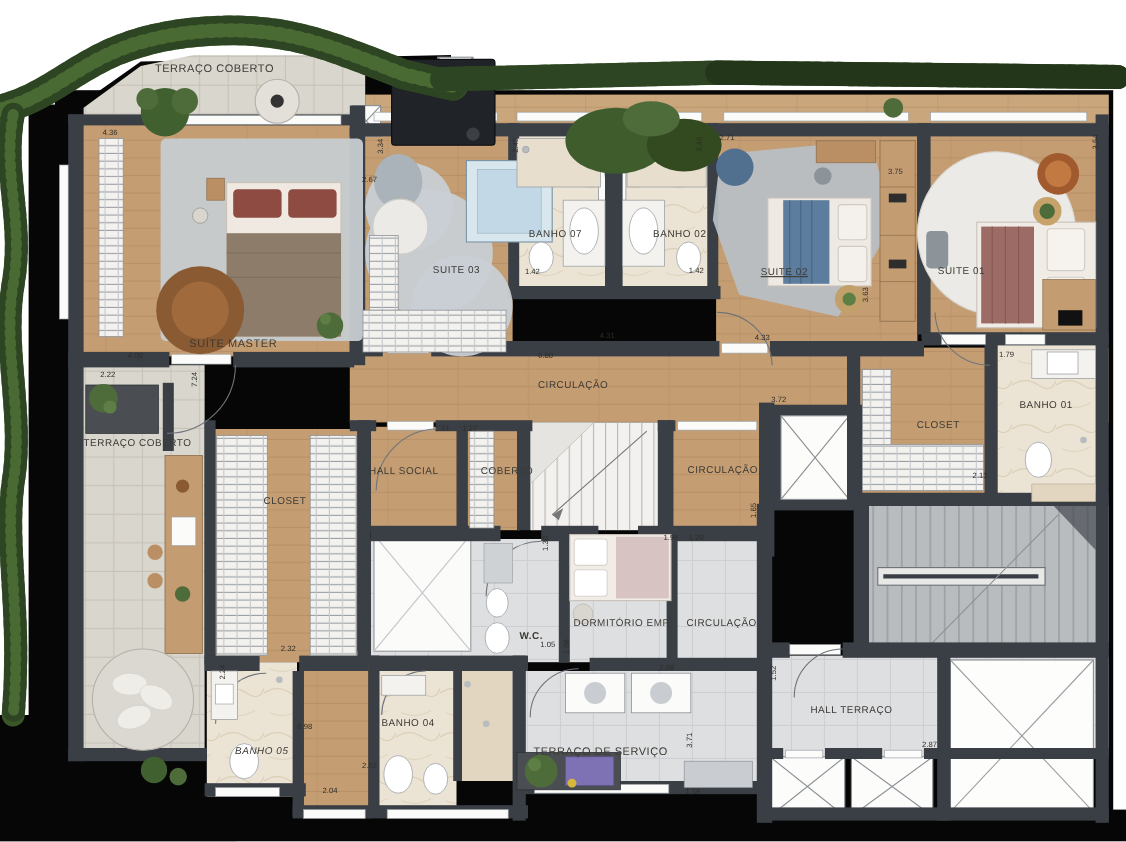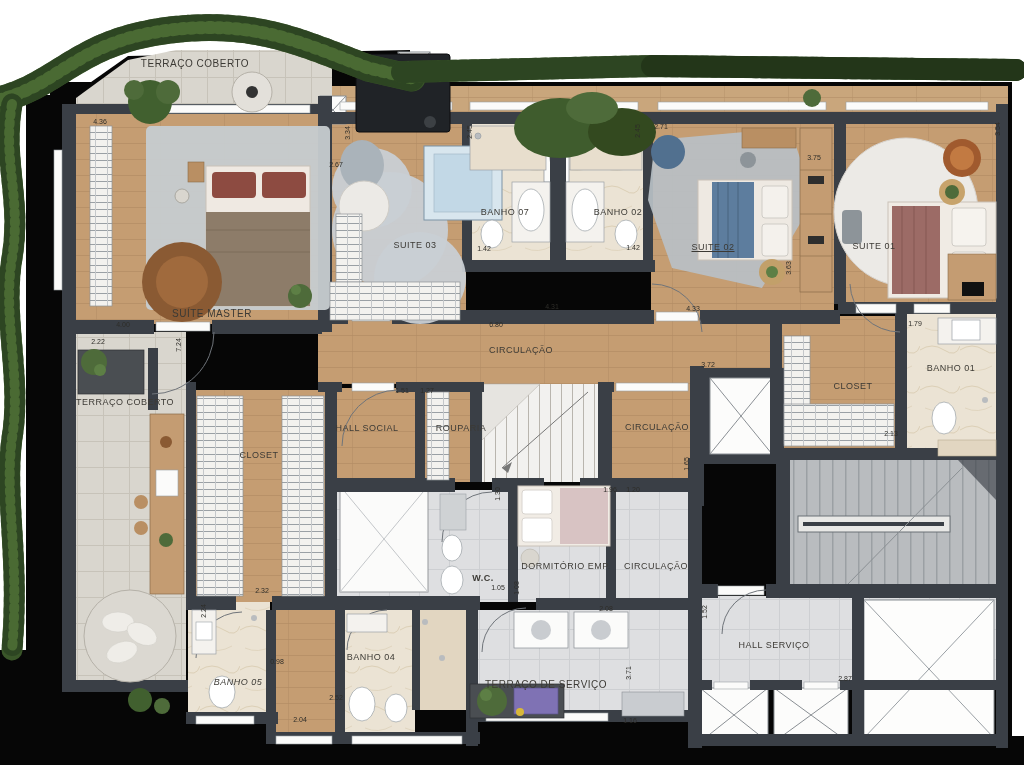--- a/index.html
+++ b/index.html
@@ -460,30 +460,30 @@
       <div class="room-label" style="left: 415px; top: 245px;">SUITE 03</div>
       <div class="room-label" style="left: 505px; top: 212px;">BANHO 07</div>
       <div class="room-label" style="left: 618px; top: 212px;">BANHO 02</div>
       <div class="room-label" style="left: 713px; top: 247px; text-decoration: underline;">SUITE 02</div>
       <div class="room-label" style="left: 874px; top: 246px;">SUITE 01</div>
       <div class="room-label" style="left: 521px; top: 350px;">CIRCULAÇÃO</div>
       <div class="room-label" style="left: 951px; top: 368px;">BANHO 01</div>
       <div class="room-label" style="left: 853px; top: 386px;">CLOSET</div>
       <div class="room-label" style="left: 125px; top: 402px;">TERRAÇO COBERTO</div>
       <div class="room-label" style="left: 367px; top: 428px;">HALL SOCIAL</div>
-      <div class="room-label" style="left: 461px; top: 428px;">ROUPARIA</div>
+      <div class="room-label" style="left: 461px; top: 428px;">COBERTO</div>
       <div class="room-label" style="left: 657px; top: 427px;">CIRCULAÇÃO</div>
       <div class="room-label" style="left: 259px; top: 455px;">CLOSET</div>
       <div class="room-label" style="left: 483px; top: 578px; font-weight: bold;">W.C.</div>
       <div class="room-label" style="left: 566px; top: 566px;">DORMITÓRIO EMP.</div>
       <div class="room-label" style="left: 656px; top: 566px;">CIRCULAÇÃO</div>
       <div class="room-label" style="left: 238px; top: 682px; font-style: italic;">BANHO 05</div>
       <div class="room-label" style="left: 371px; top: 657px;">BANHO 04</div>
       <div class="room-label big" style="left: 546px; top: 684px;">TERRAÇO DE SERVIÇO</div>
-      <div class="room-label" style="left: 774px; top: 645px;">HALL SERVIÇO</div>
+      <div class="room-label" style="left: 774px; top: 645px;">HALL TERRAÇO</div>
       <div class="dim" style="left: 100px; top: 121px;">4.36</div>
       <div class="dim v" style="left: 347px; top: 133px;">3.34</div>
       <div class="dim" style="left: 336px; top: 164px;">2.67</div>
       <div class="dim v" style="left: 469px; top: 132px;">2.45</div>
       <div class="dim v" style="left: 637px; top: 131px;">2.45</div>
       <div class="dim" style="left: 661px; top: 126px;">2.71</div>
       <div class="dim" style="left: 814px; top: 157px;">3.75</div>
       <div class="dim v" style="left: 997px; top: 129px;">3.54</div>
       <div class="dim" style="left: 484px; top: 248px;">1.42</div>
       <div class="dim" style="left: 633px; top: 247px;">1.42</div>

